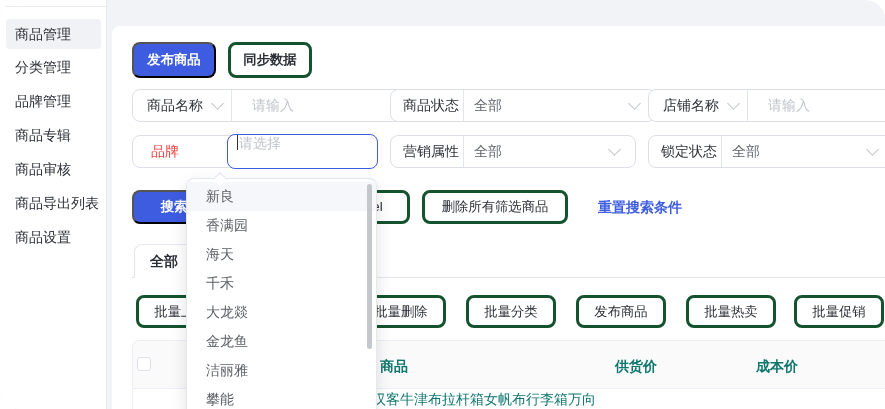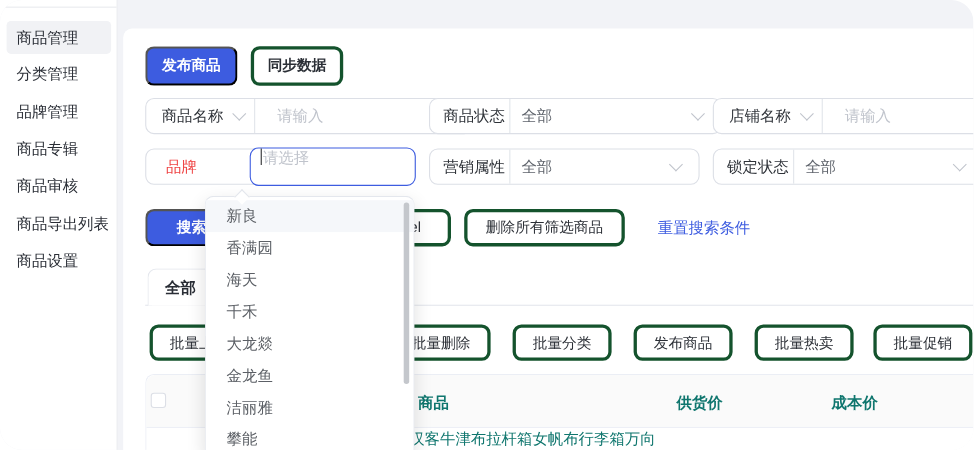--- a/index.html
+++ b/index.html
@@ -20,21 +20,21 @@
 
   
   .btn{display:flex;align-items:center;justify-content:center;border-radius:8px;cursor:pointer;white-space:nowrap;}
   .btn-primary{background:#3d5ce0;color:#fff;font-weight:700;}
   .btn-plain{background:#fff;border:3px solid #14532d;color:#2b2f36;}
   .pos-publish{left:132px;top:42px;width:84px;height:36px;}
   .pos-sync{left:228px;top:42px;width:84px;height:36px;font-weight:700;}
   .pos-search{left:132px;top:190px;width:84px;height:34px;}
   .pos-export{left:296px;top:190px;width:114px;height:34px;}
   .pos-delete{left:422px;top:190px;width:146px;height:34px;}
-  .reset-link{left:598px;top:199px;color:#3d5ce0;font-weight:400;cursor:pointer;}
+  .reset-link{left:598px;top:199px;color:#3d5ce0;font-weight:700;cursor:pointer;}
 
   
   .fgroup{height:33px;border:1px solid #dcdfe6;border-radius:8px;background:#fff;
           display:flex;align-items:center;cursor:pointer;}
   .g-r1c1{left:132px;top:89px;width:298px;}
   .g-r1c2{left:390px;top:89px;width:266px;}
   .g-r1c3{left:648px;top:89px;width:246px;}
   .g-r2c1{left:132px;top:135px;width:246px;}
   .g-r2c2{left:390px;top:135px;width:246px;}
   .g-r2c3{left:648px;top:135px;width:246px;}

